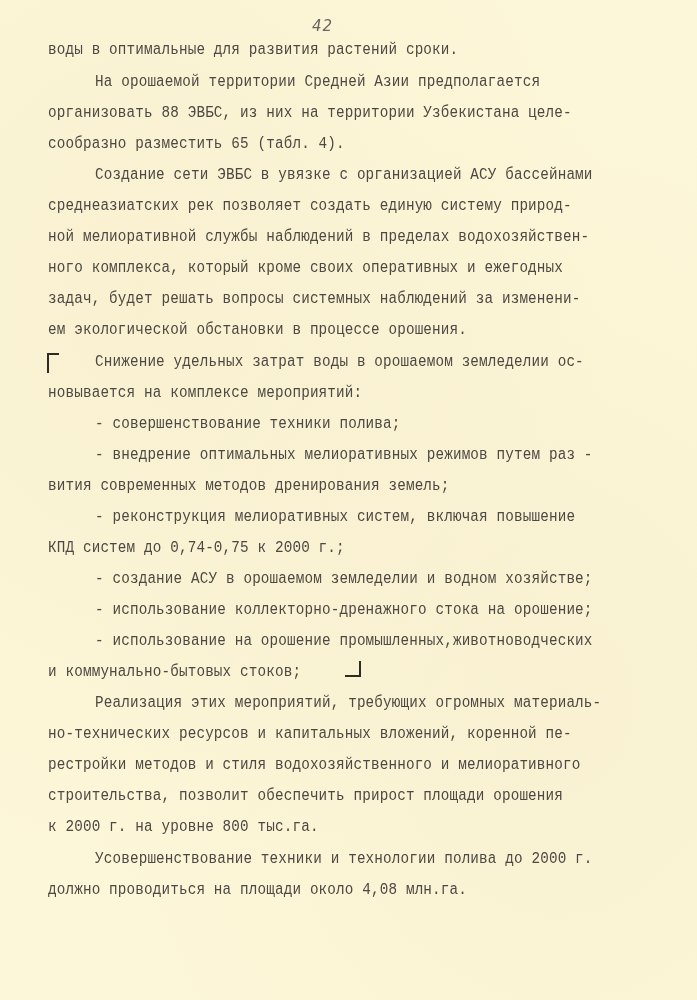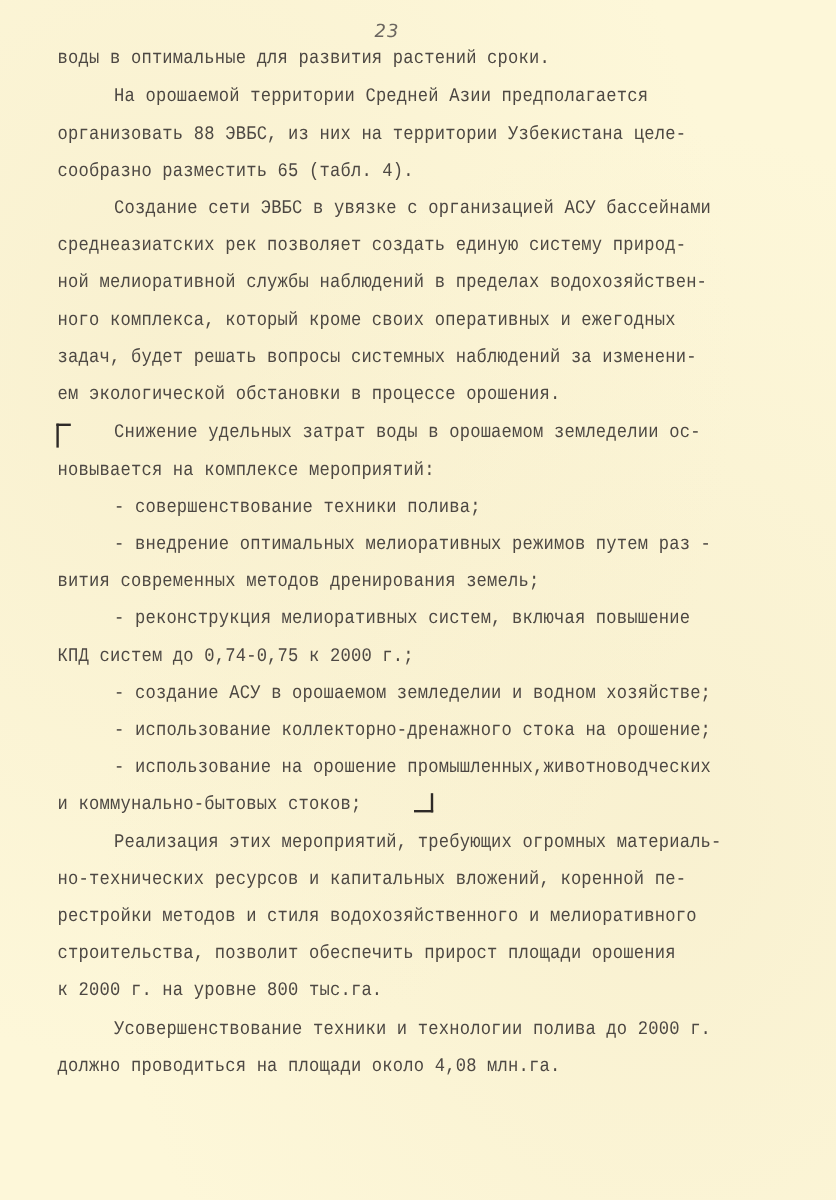--- a/index.html
+++ b/index.html
@@ -73,21 +73,21 @@
       position: absolute;
       right: 0; bottom: 0;
       width: 16px; height: 2px;
       background: #2e2a27;
     }
   </style>
 </head>
 <body>
 
 <div class="page">
-  <div class="page-number">23</div>
+  <div class="page-number">42</div>
 
   <div class="bracket-open"></div>
   <div class="bracket-close"></div>
 
   <div id="lines">
     <div class="line" style="left: 48px; top: 39px;">воды в оптимальные для развития растений сроки.</div>
     <div class="line" style="left: 95px; top: 71px;">На орошаемой территории Средней Азии предполагается</div>
     <div class="line" style="left: 48px; top: 102px;">организовать 88 ЭВБС, из них на территории Узбекистана целе-</div>
     <div class="line" style="left: 48px; top: 133px;">сообразно разместить 65 (табл. 4).</div>
     <div class="line" style="left: 95px; top: 164px;">Создание сети ЭВБС в увязке с организацией АСУ бассейнами</div>

